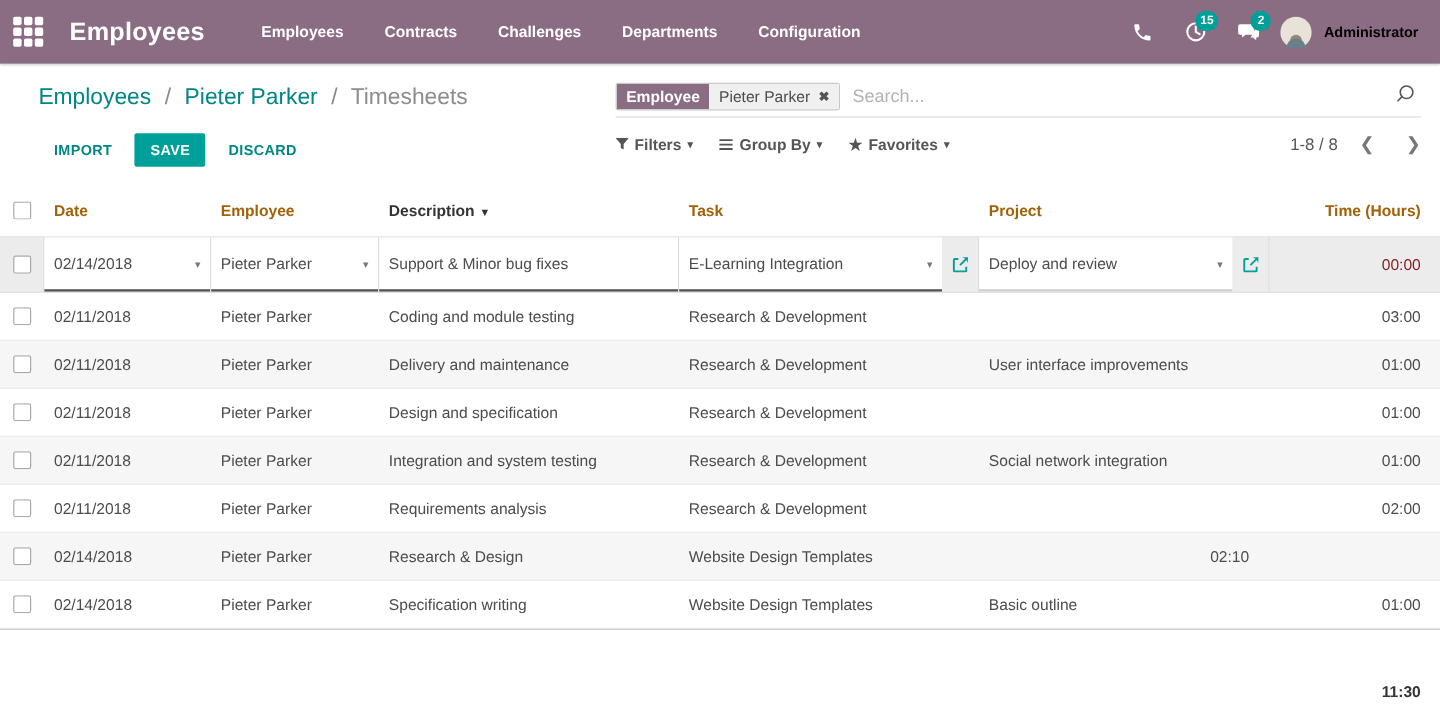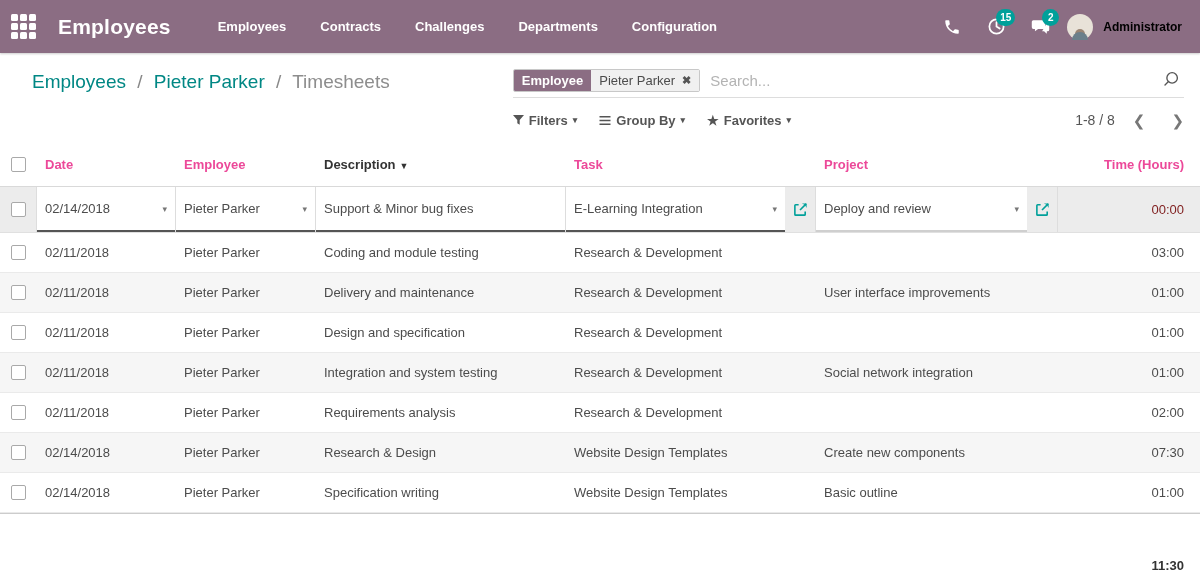--- a/index.html
+++ b/index.html
@@ -55,21 +55,21 @@
   .caret { font-size:9px; color:#555; }
   .pager { margin-left:auto; display:flex; align-items:center; gap:18px; color:#555; font-size:14px; }
   .pager-arrow { color:#777; font-size:15px; cursor:pointer; line-height:1; }
 
   
   .list-table { margin-top:14px; }
   .lt-row { display:grid; grid-template-columns:36px 139px 140px 250px 250px 242px 1fr;
     align-items:center; height:40px; border-bottom:1px solid #eaeaea; font-size:13px; }
   .lt-row.stripe { background:#f6f6f6; }
   .lt-head { height:45px; border-bottom:1px solid #d9d9d9; }
-  .lt-head .cell { font-weight:bold; color:#ec4899; }
+  .lt-head .cell { font-weight:bold; color:#a16207; }
   .lt-head .cell.sorted { color:#333; }
   .cell { padding-left:9px; white-space:nowrap; overflow:hidden; }
   .cell-cb { display:flex; justify-content:center; padding-left:0; }
   .checkbox { width:15px; height:15px; border:1px solid #a9a9a9; border-radius:2px; background:#fff; cursor:pointer; }
   .cell-time { text-align:right; padding-right:16px; }
   .sort-caret { font-size:9px; color:#333; margin-left:4px; }
 
   
   .edit-row { height:46px; background:#ececec; border-bottom:1px solid #e0e0e0; align-items:stretch; }
   .edit-cell { display:flex; align-items:stretch; padding:0; border-left:1px solid #ddd; }
@@ -142,20 +142,25 @@
 
 <div class="control-panel">
   <div class="cp-left">
     <div class="breadcrumb">
       <span class="crumb">Employees</span>
       <span class="sep">/</span>
       <span class="crumb">Pieter Parker</span>
       <span class="sep">/</span>
       <span class="current">Timesheets</span>
     </div>
+    <div class="cp-buttons">
+      <button class="btn btn-link">IMPORT</button>
+      <button class="btn btn-primary">SAVE</button>
+      <button class="btn btn-link">DISCARD</button>
+    </div>
   </div>
   <div class="cp-right">
     <div class="search-bar">
       <div class="facet">
         <span class="facet-label">Employee</span>
         <span class="facet-value">
           <span>Pieter Parker</span>
           <span class="facet-x">✖</span>
         </span>
       </div>
@@ -328,22 +333,21 @@
   </div>
 
   <div class="lt-row stripe">
     <div class="cell cell-cb">
           <span class="checkbox"></span>
         </div>
     <div class="cell">02/14/2018</div>
     <div class="cell">Pieter Parker</div>
     <div class="cell">Research &amp; Design</div>
     <div class="cell">Website Design Templates</div>
-    <div class="cell">Create new components</div>
-    <div class="cell cell-time">07:30</div>
+    <div class="cell cell-time">02:10</div>
   </div>
 
   <div class="lt-row">
     <div class="cell cell-cb">
           <span class="checkbox"></span>
         </div>
     <div class="cell">02/14/2018</div>
     <div class="cell">Pieter Parker</div>
     <div class="cell">Specification writing</div>
     <div class="cell">Website Design Templates</div>

